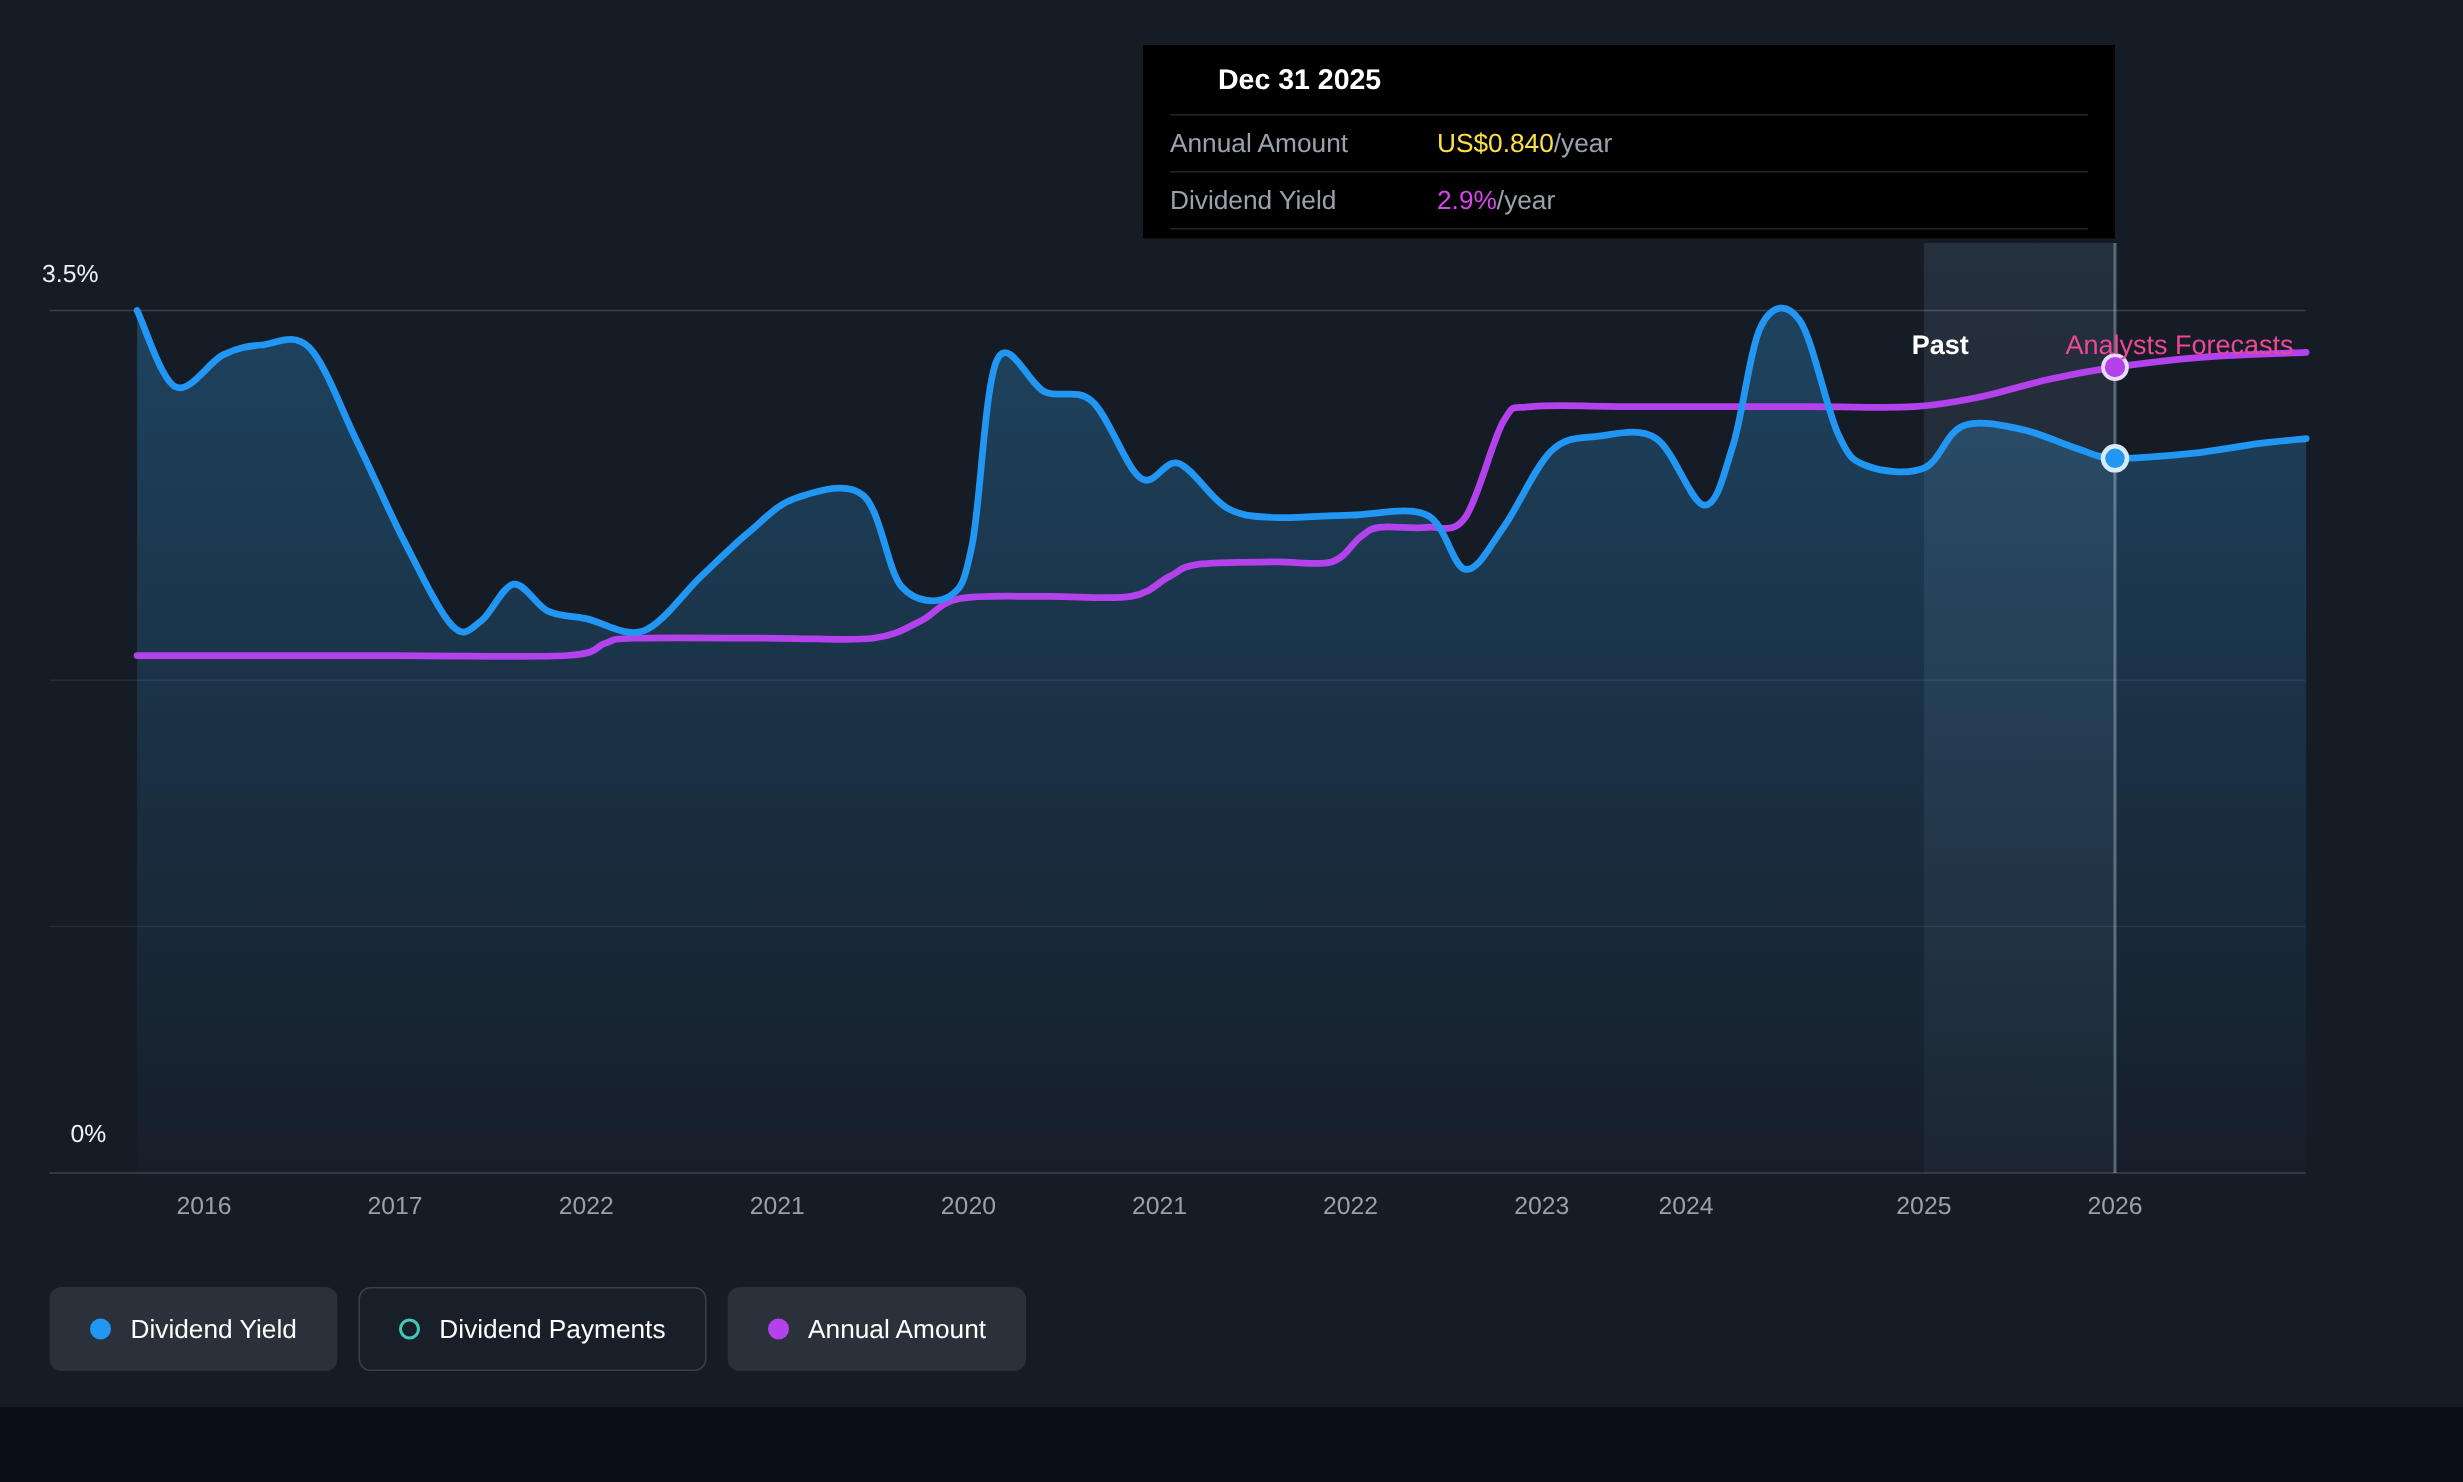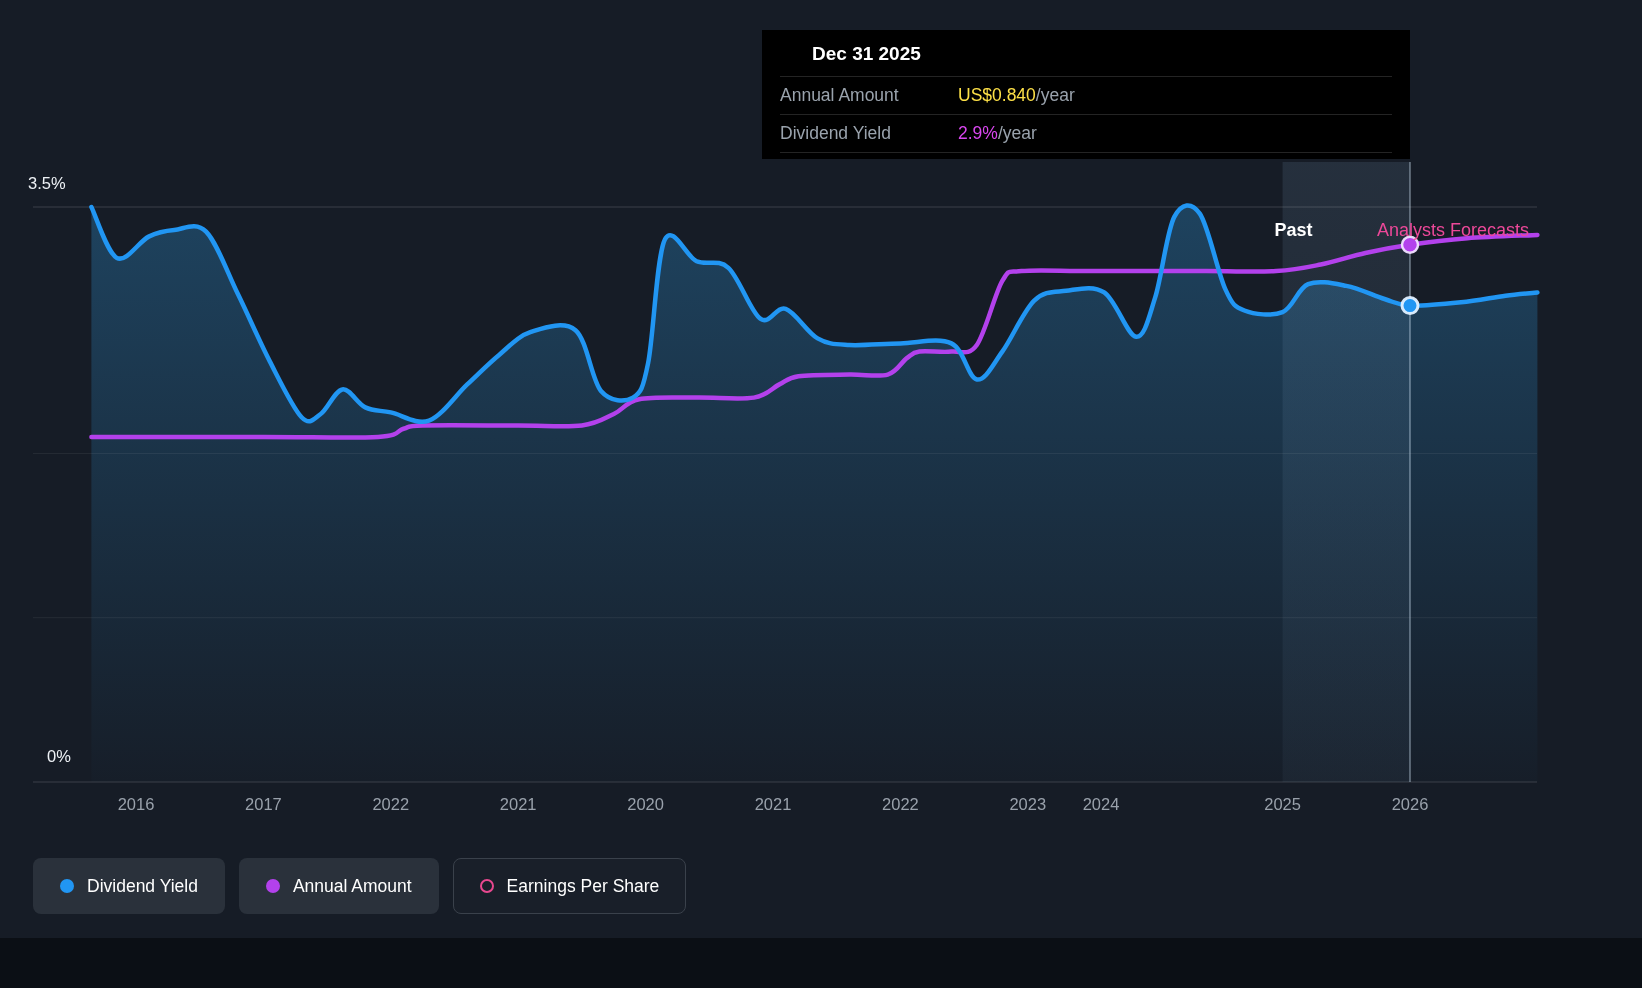--- a/index.html
+++ b/index.html
@@ -77,21 +77,21 @@
   <div class="ylabel bottom">0%</div>
   <div id="x-labels">
       <div class="xlab" style="left: 96px;">2016</div>
       <div class="xlab" style="left: 223.4px;">2017</div>
       <div class="xlab" style="left: 350.8px;">2022</div>
       <div class="xlab" style="left: 478.2px;">2021</div>
       <div class="xlab" style="left: 605.6px;">2020</div>
       <div class="xlab" style="left: 733px;">2021</div>
       <div class="xlab" style="left: 860.4px;">2022</div>
       <div class="xlab" style="left: 987.8px;">2023</div>
-      <div class="xlab" style="left: 1061px;">2024</div>
+      <div class="xlab" style="left: 1084px;">2024</div>
       <div class="xlab" style="left: 1242.6px;">2025</div>
       <div class="xlab" style="left: 1370px;">2026</div>
     </div>
 
   <div class="past-label">Past</div>
   <div class="forecast-label">Analysts Forecasts</div>
 
   <div class="tooltip">
     <div class="tt-title">Dec 31 2025</div>
     <div id="tt-rows">
@@ -106,24 +106,24 @@
           <span class="tt-suffix">/year</span>
         </div>
       </div>
   </div>
 
   <div id="legend">
       <div class="lbtn active">
         <span class="ldot filled" style="background: rgb(33, 150, 243);"></span>
         <span>Dividend Yield</span>
       </div>
+      <div class="lbtn inactive">
+        <span class="ldot outline" style="border-color: rgb(69, 200, 184);"></span>
+        <span>Dividend Payments</span>
+      </div>
       <div class="lbtn active">
         <span class="ldot filled" style="background: rgb(179, 65, 236);"></span>
         <span>Annual Amount</span>
-      </div>
-      <div class="lbtn inactive">
-        <span class="ldot outline" style="border-color: rgb(232, 72, 143);"></span>
-        <span>Earnings Per Share</span>
       </div>
     </div>
 
   <div class="footer-band"></div>
 </div>
 
 </body></html>

